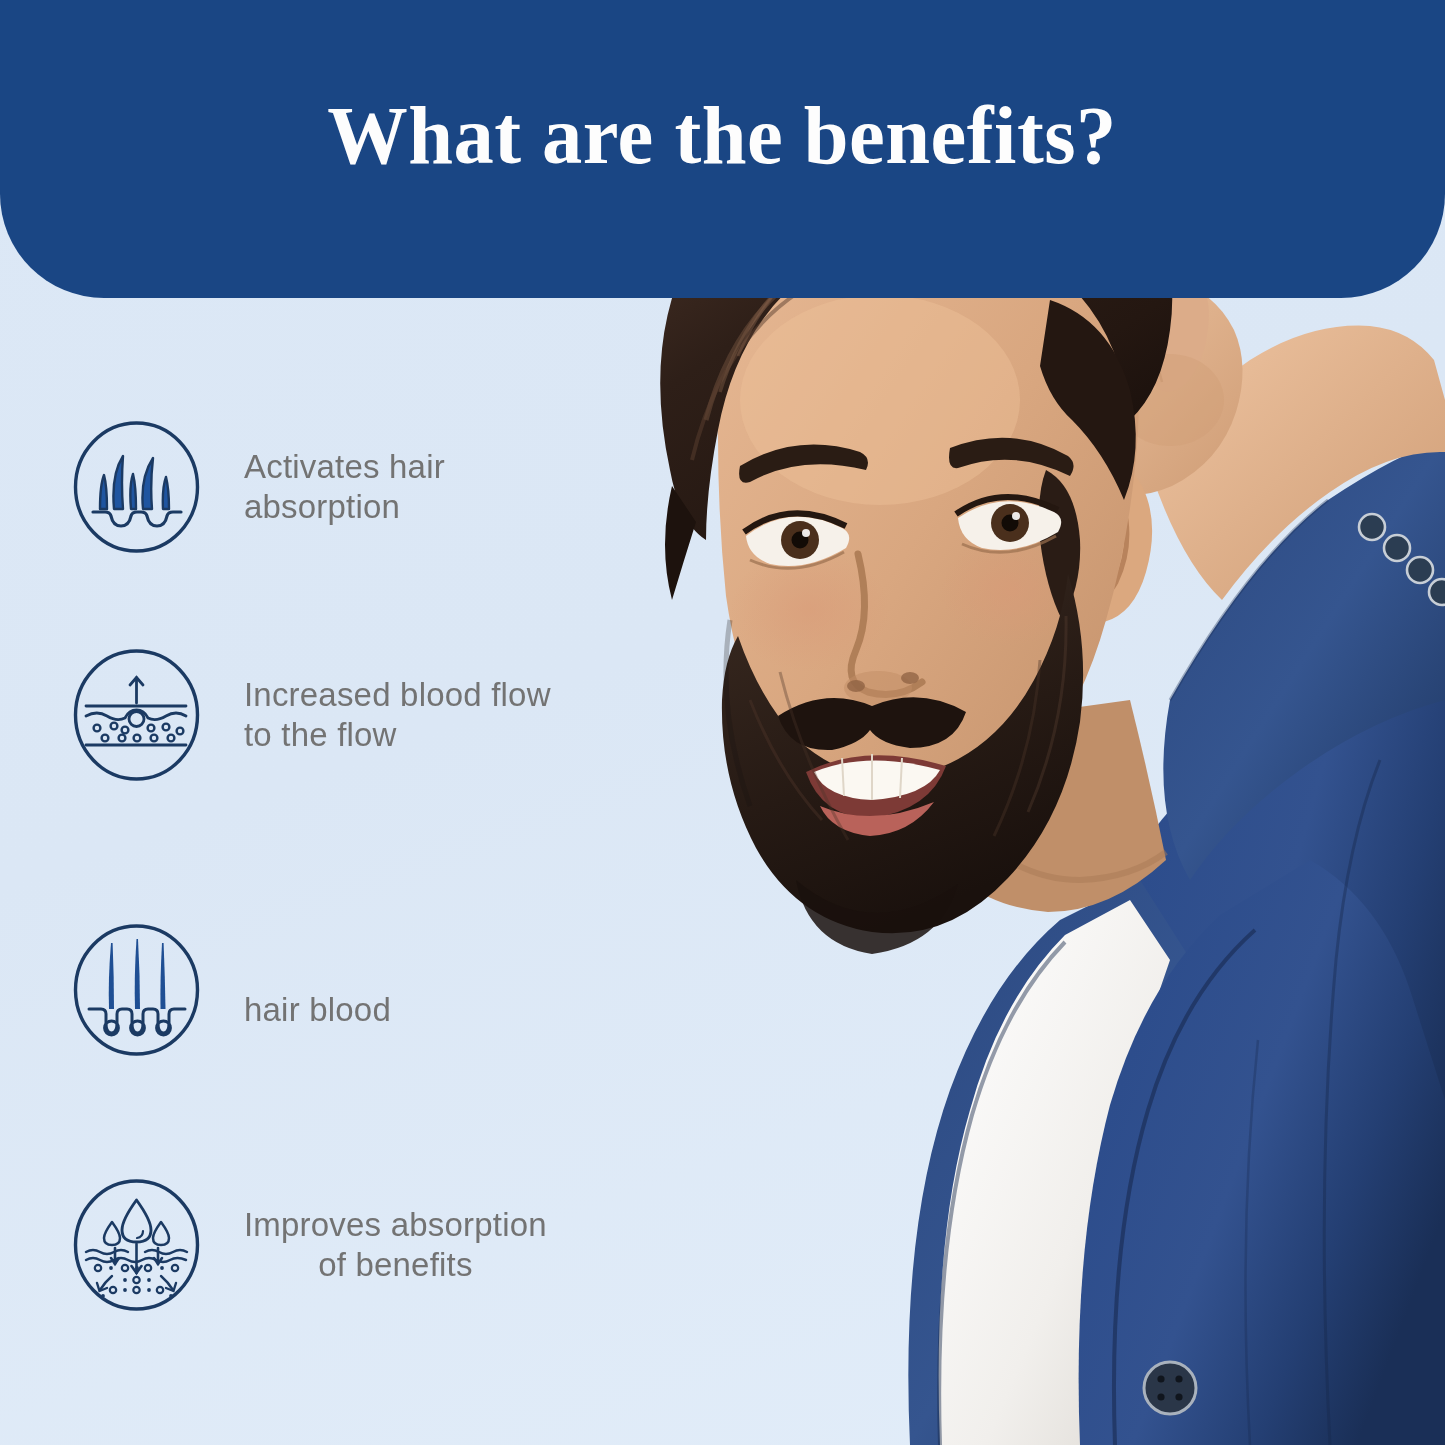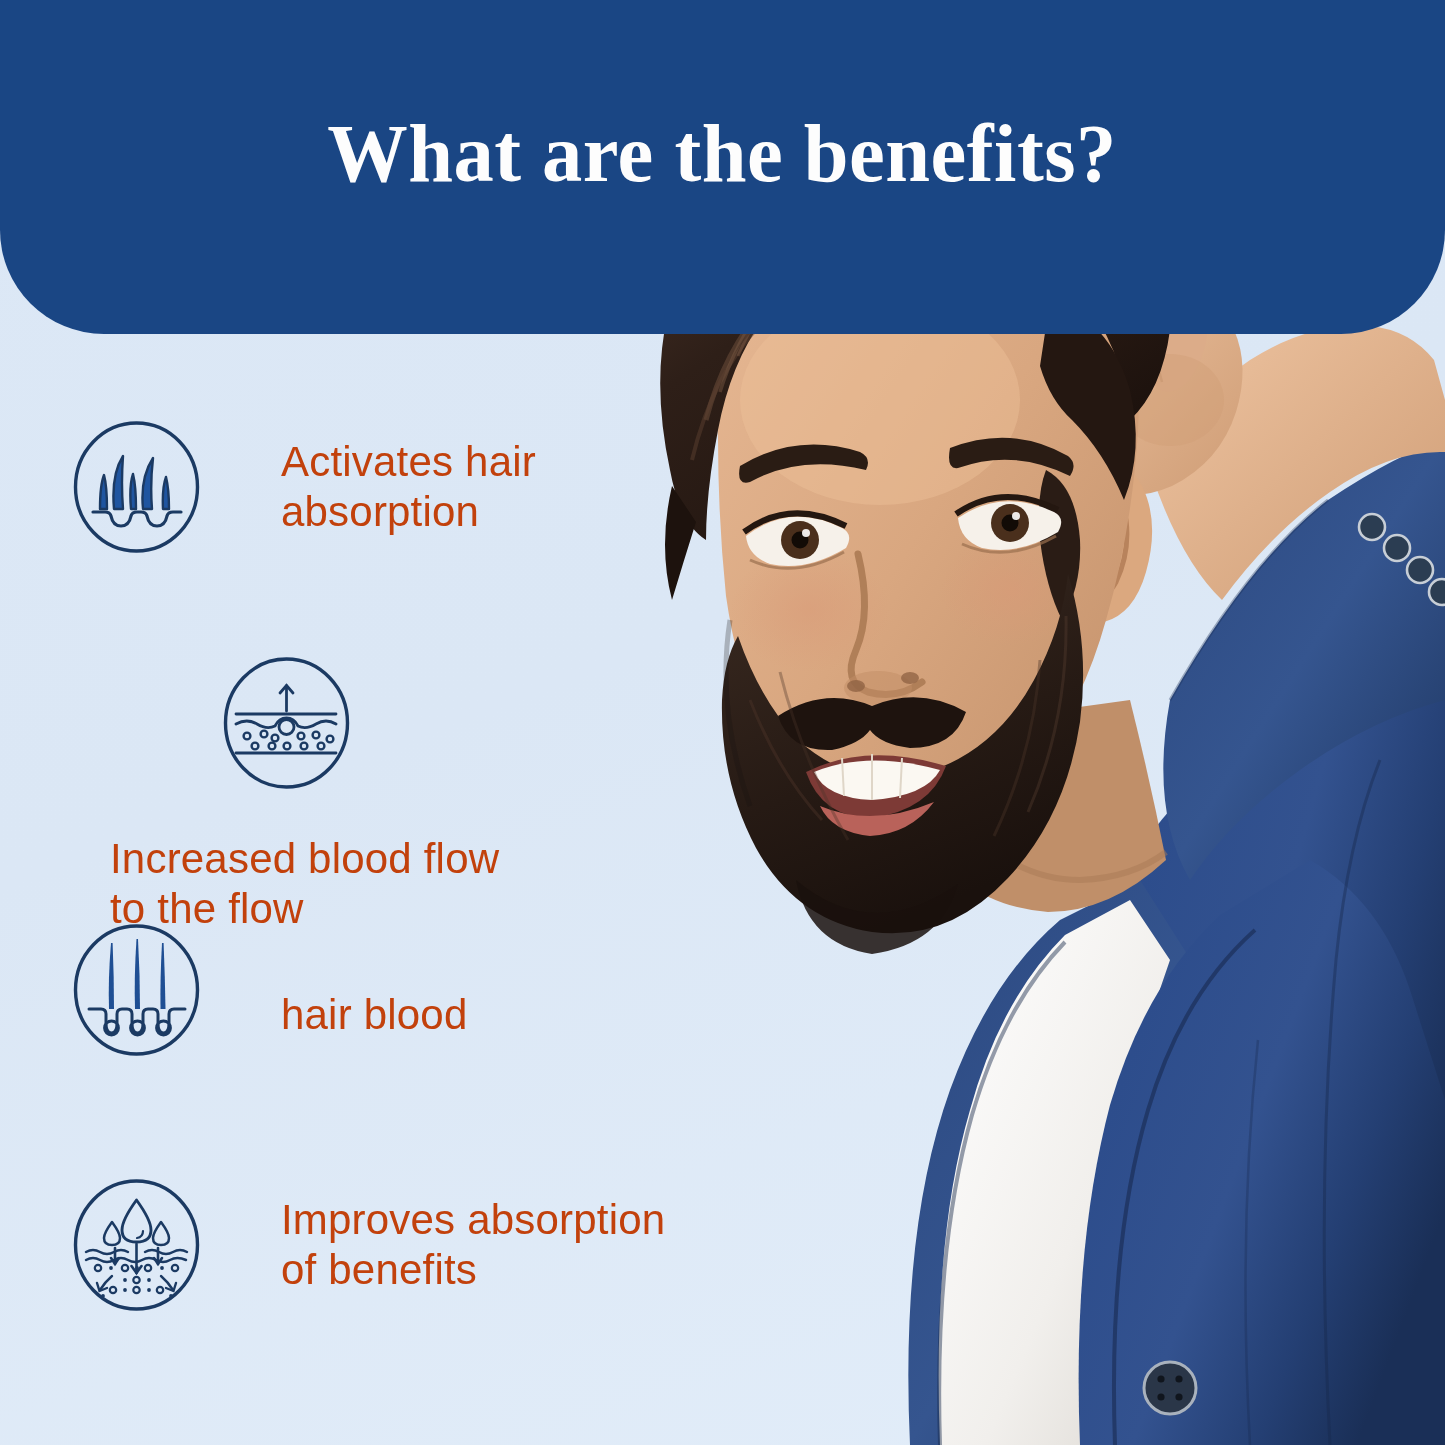--- a/index.html
+++ b/index.html
@@ -22,21 +22,21 @@
     inset: 0;
     background: linear-gradient(160deg, #dce8f6 0%, #dbe7f5 45%, #e2edf9 100%);
   }
 
   
   .header-banner {
     position: absolute;
     left: 0;
     top: 0;
     width: 1445px;
-    height: 334px;
+    height: 298px;
     background: #1a4684;
     border-radius: 0 0 104px 104px;
     z-index: 6;
     display: flex;
     align-items: center;
     justify-content: center;
   }
   .header-title {
     color: #fdfdfd;
     font-family: "Liberation Serif", "DejaVu Serif", serif;
@@ -59,38 +59,37 @@
     z-index: 5;
   }
   .benefit-row {
     position: absolute;
     left: 73px;
     display: flex;
     align-items: center;
     gap: 44px;
   }
   .benefit-row.r0 { top: 120px; }
-  .benefit-row.r1 { top: 356px; flex-direction: column; }
+  .benefit-row.r1 { top: 348px; }
   .benefit-row.r2 { top: 623px; }
-  .benefit-row.r3 { top: 878px; }
+  .benefit-row.r3 { top: 878px; text-align: center; }
 
   .benefit-icon {
     flex: 0 0 auto;
     width: 127px;
     height: 134px;
     display: block;
   }
   .benefit-label {
-    color: #c2410c;
-    font-size: 42px;
+    color: #737373;
+    font-size: 33px;
     line-height: 1.20;
     font-weight: 500;
     letter-spacing: 0.2px;
     max-width: 545px;
-    margin-left: 37px;
   }
 
   
   .photo {
     position: absolute;
     left: 610px;
     top: 0;
     width: 835px;
     height: 1445px;
     z-index: 4;

